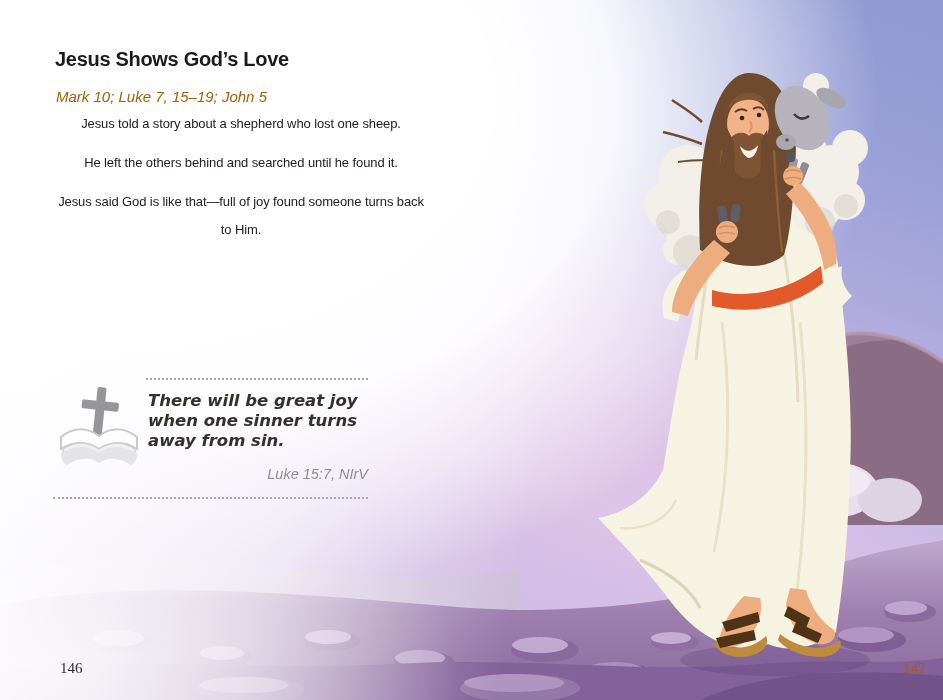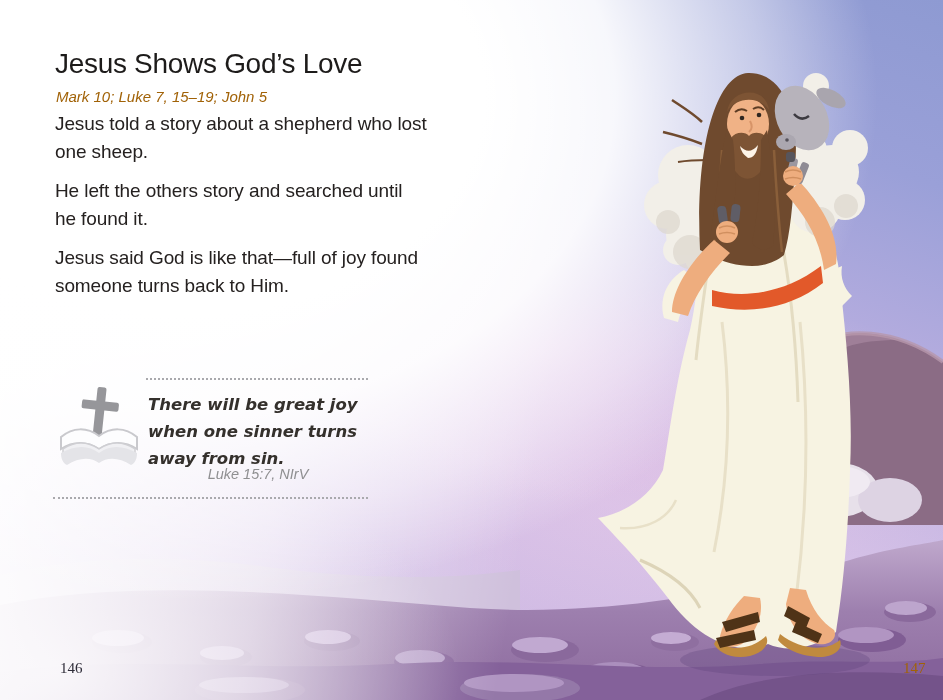--- a/index.html
+++ b/index.html
@@ -19,41 +19,41 @@
   .vignette{
     position:absolute;inset:0;
     background:
       radial-gradient(ellipse 820px 600px at 20% 14%, rgba(255,255,255,1) 36%, rgba(255,255,255,.92) 52%, rgba(255,255,255,.45) 70%, rgba(255,255,255,0) 84%),
       linear-gradient(100deg, rgba(255,255,255,.96) 6%, rgba(255,255,255,.55) 34%, rgba(255,255,255,0) 58%),
       radial-gradient(ellipse 560px 320px at 6% 96%, rgba(246,240,248,.8), rgba(246,240,248,0) 72%);
   }
   
   .page-title{
     position:absolute;left:55px;top:48px;margin:0;
-    font-size:28px;font-weight:400;letter-spacing:-.3px;color:#1d1b1a;
+    font-size:20px;font-weight:700;letter-spacing:-.3px;color:#1d1b1a;
   }
   .refs{
     position:absolute;left:56px;top:88px;
     font-size:15px;font-style:italic;color:#a16207;
   }
   .story{position:absolute;left:55px;top:110px;width:372px;}
   .story p{
-    margin:0 0 11px 0;font-size:19px;line-height:28px;color:#252120;letter-spacing:-.1px;
+    margin:0 0 11px 0;font-size:13px;line-height:28px;color:#252120;letter-spacing:-.1px;text-align:center;
   }
   .verse-icon{position:absolute;left:53px;top:383px;width:92px;height:92px;}
   .dotted{position:absolute;height:0;border-top:2px dotted #a9a9ad;}
   .dotted.top{left:146px;top:378px;width:222px;}
   .dotted.bottom{left:53px;top:497px;width:315px;}
   .verse-text{
     position:absolute;left:148px;top:391px;width:220px;
     font-family:"DejaVu Sans",sans-serif;font-weight:bold;font-style:italic;
-    font-size:16.5px;line-height:27px;color:#34302c;
+    font-size:16.5px;line-height:20px;color:#34302c;
   }
   .verse-ref{
-    position:absolute;left:148px;top:466px;width:220px;text-align:center;
+    position:absolute;left:148px;top:466px;width:220px;text-align:right;
     font-size:14.5px;font-style:italic;color:#8f8f91;
   }
   .page-num{
     position:absolute;font-family:Liberation Serif, serif;font-size:15px;
   }
   .page-num.left{left:60px;top:660px;color:#2e2c38;}
   .page-num.right{left:903px;top:660px;color:#a16207;}
 </style>
 </head>
 <body>
@@ -213,21 +213,21 @@
     <rect x="786" y="152" width="9" height="10" rx="3" fill="#57555c"></rect>
     <circle cx="793" cy="176" r="10" fill="#eead7e"></circle>
     <path d="M785,172 q8,-4 16,0 M785,179 q8,-3 16,0" stroke="#d08f5f" stroke-width="1.5" fill="none"></path>
   </svg>
 
   <h1 class="page-title">Jesus Shows God’s Love</h1>
   <div class="refs">Mark 10; Luke 7, 15–19; John 5</div>
 
   <div class="story">
     <p>Jesus told a story about a shepherd who lost one sheep.</p>
-    <p>He left the others story and searched until he found it.</p>
+    <p>He left the others behind and searched until he found it.</p>
     <p>Jesus said God is like that—full of joy found someone turns back to Him.</p>
   </div>
 
   <svg class="verse-icon" viewBox="0 0 92 92" aria-hidden="true">
     <g transform="rotate(6 46 30)">
       <rect x="42" y="4" width="9" height="52" rx="2" fill="#96969a"></rect>
       <rect x="28" y="18" width="37" height="9" rx="2" fill="#96969a"></rect>
     </g>
     <path d="M8,54 C20,44 34,44 46,53 C58,44 72,44 84,54 L84,66 C72,58 58,58 46,66 C34,58 20,58 8,66 Z" fill="#fdfdfe" stroke="#c9c9cd" stroke-width="2"></path>
     <path d="M10,66 C22,58 34,58 46,66 C58,58 70,58 82,66 L82,72 C70,64 58,64 46,72 C34,64 22,64 10,72 Z" fill="#f0f0f3" stroke="#cfcfd3" stroke-width="1.5"></path>

